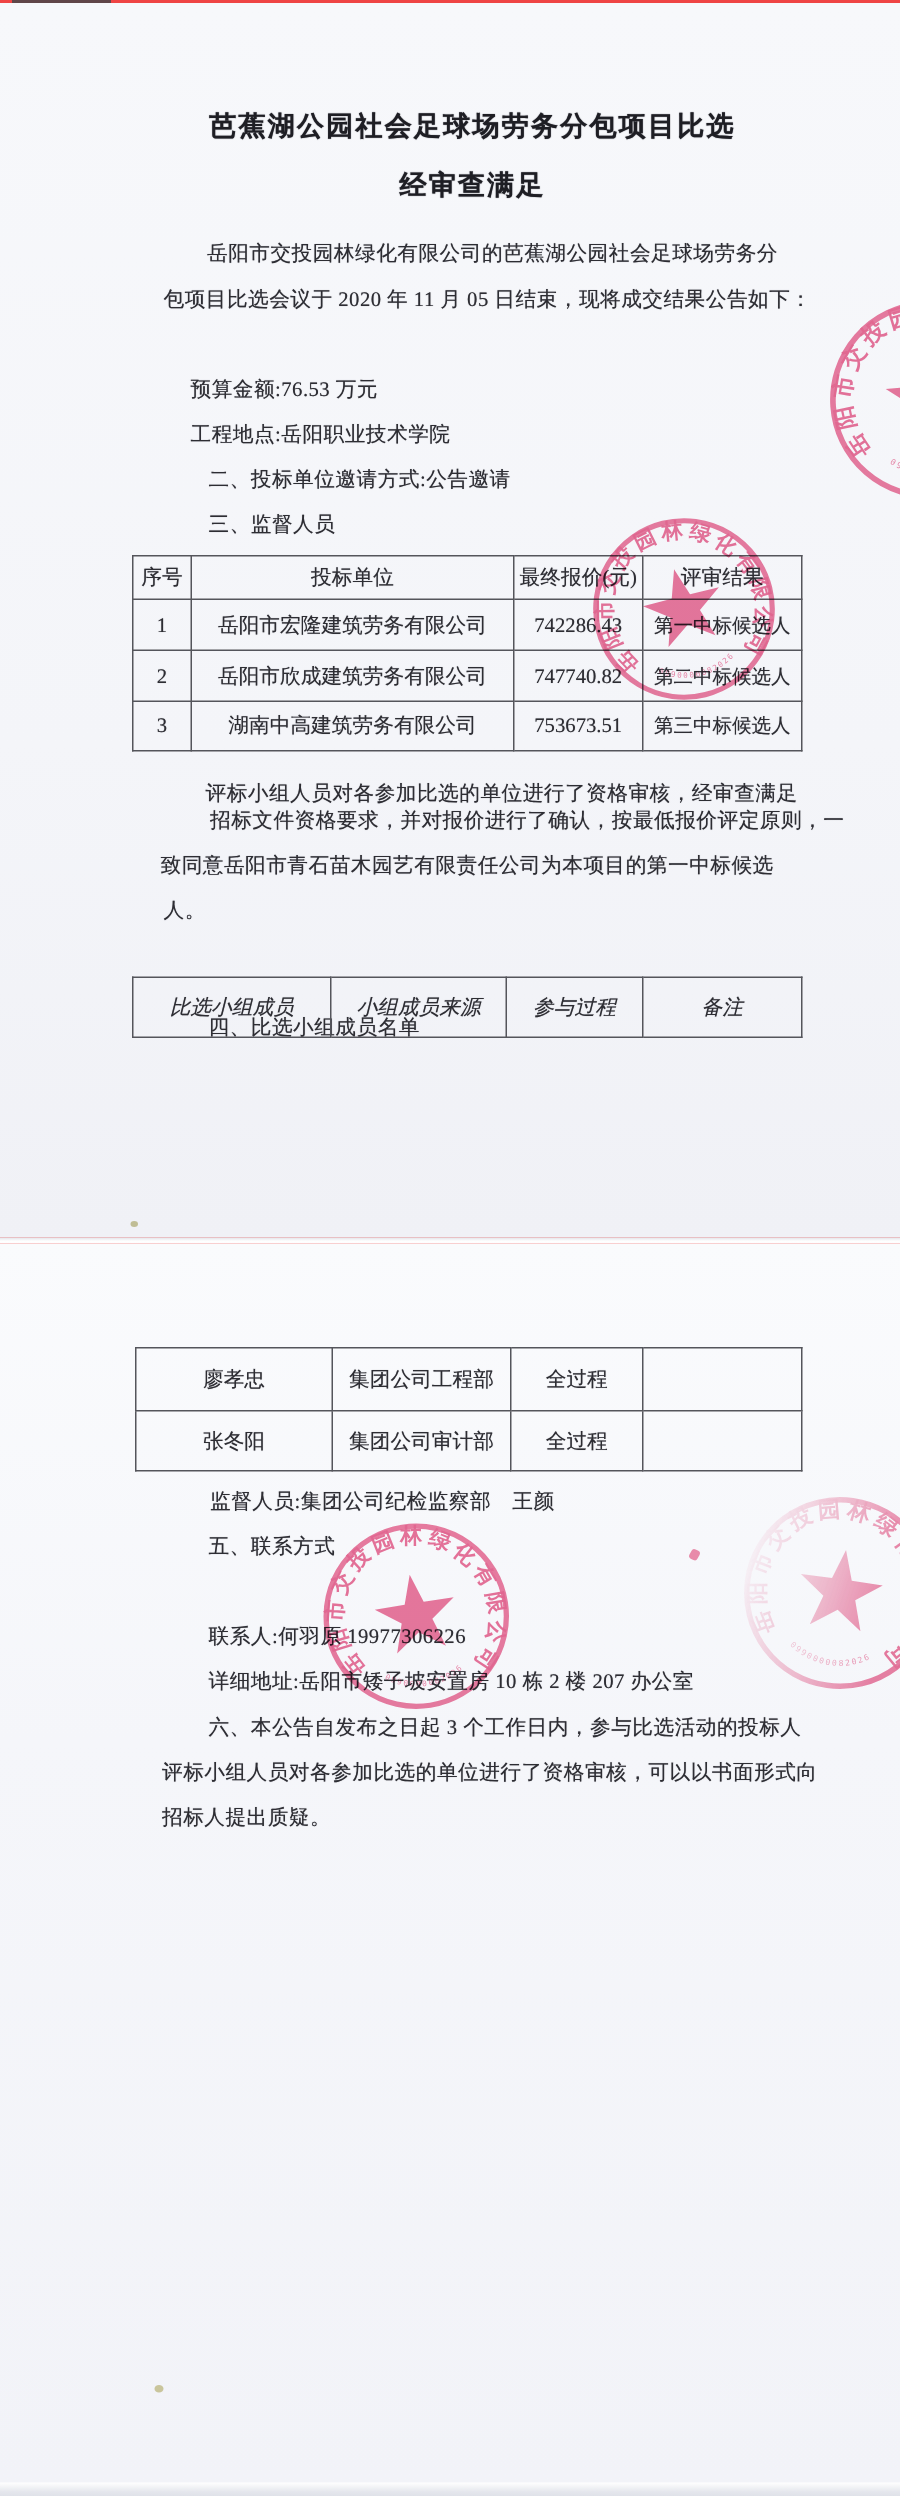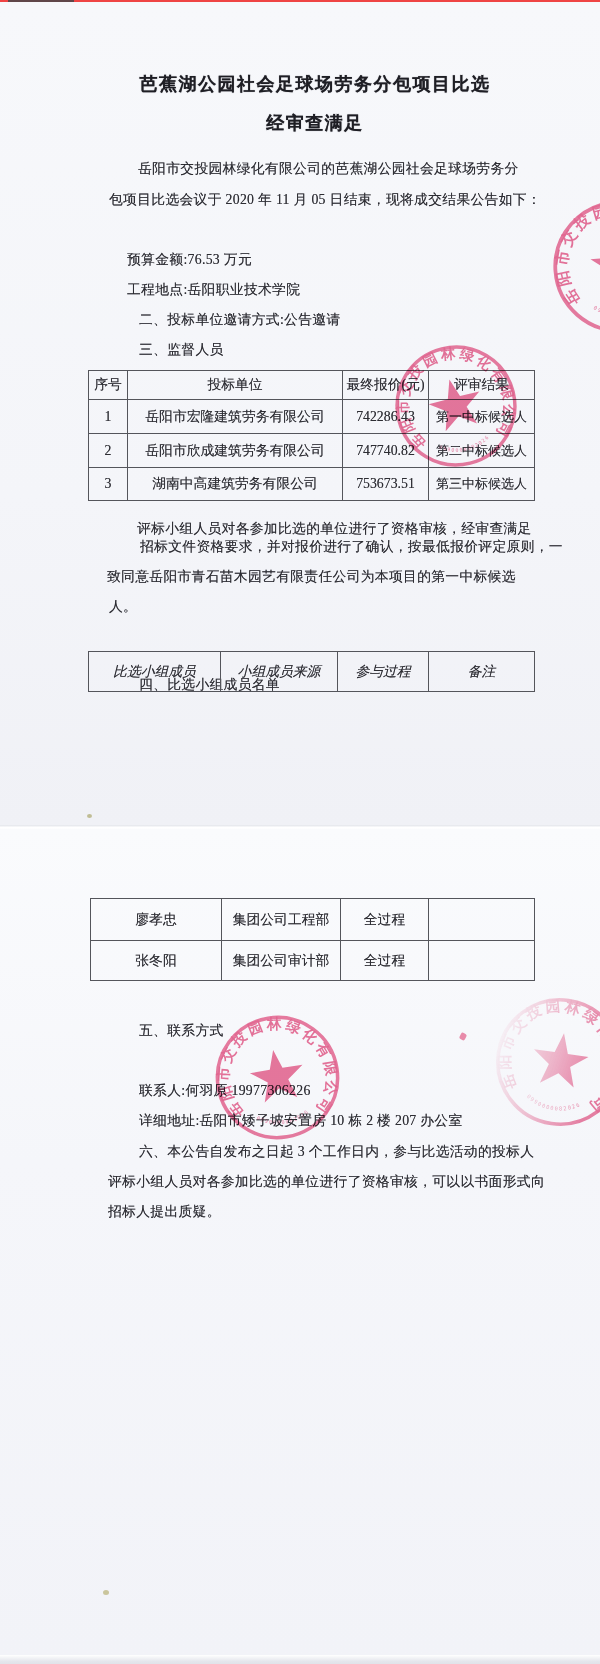--- a/index.html
+++ b/index.html
@@ -142,20 +142,21 @@
       </tr>
       <tr style="height:40px;">
         <td>张冬阳</td>
         <td>集团公司审计部</td>
         <td>全过程</td>
         <td></td>
       </tr>
     </tbody>
   </table>
 
+  <div class="ln" style="left:140px; top:992px;">监督人员:集团公司纪检监察部　王颜</div>
   <div class="ln" style="left:139px; top:1022px;">五、联系方式</div>
   <div class="ln" style="left:139px; top:1082px;">联系人:何羽原 19977306226</div>
   <div class="ln" style="left:139px; top:1112px;">详细地址:岳阳市矮子坡安置房 10 栋 2 楼 207 办公室</div>
   <div class="ln" style="left:139px; top:1143px;">六、本公告自发布之日起 3 个工作日内，参与比选活动的投标人</div>
   <div class="ln" style="left:108px; top:1173px;">评标小组人员对各参加比选的单位进行了资格审核，可以以书面形式向</div>
   <div class="ln" style="left:108px; top:1203px;">招标人提出质疑。</div>
 
   <svg class="stamp" style="left:542px; top:189px; width:155px; height:155px; transform:rotate(-4deg);" viewBox="0 0 140 140">
     <defs>
       <path id="tpA" d="M 37.5,102.5 A 46,46 0 1,1 102.5,37.5 A 46,46 0 1,1 37.5,102.5"></path>

